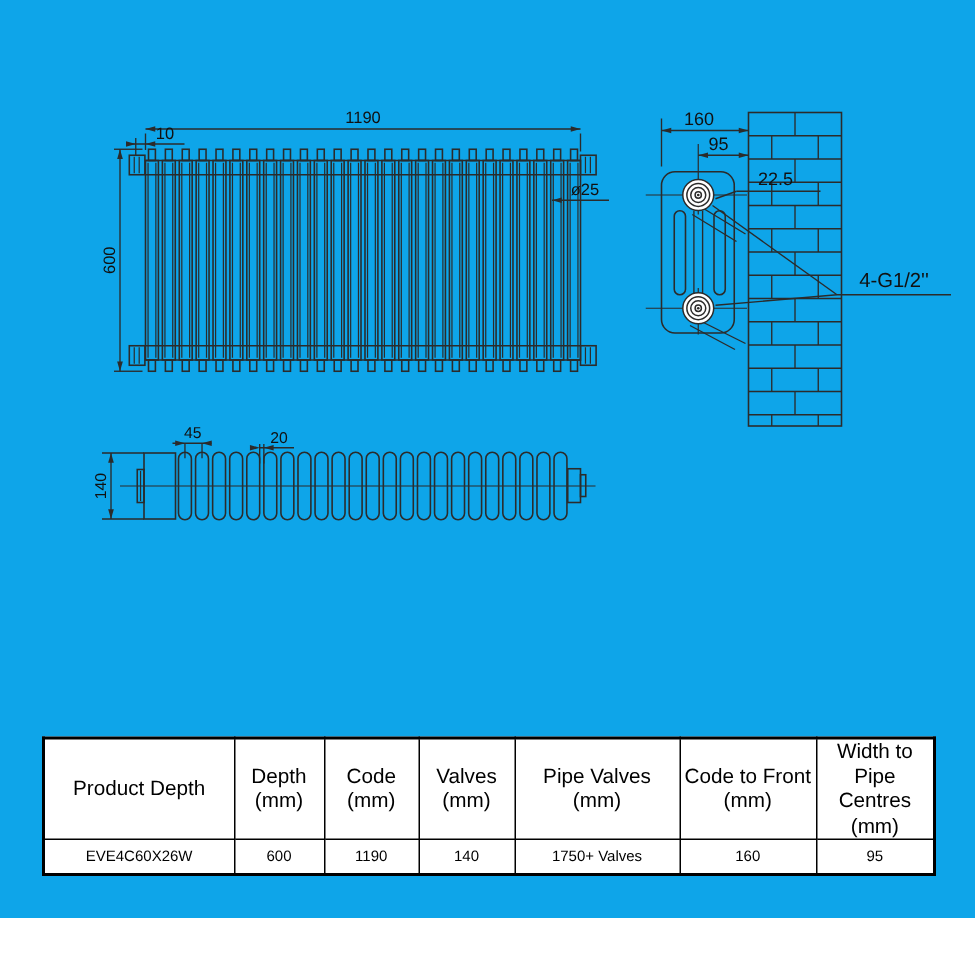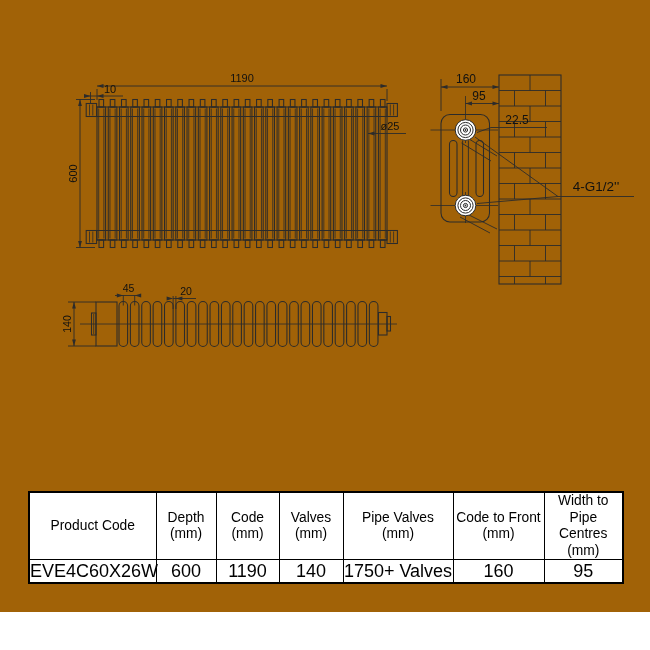--- a/index.html
+++ b/index.html
@@ -1,25 +1,25 @@
 <!DOCTYPE html>
 <html><head>
 <meta charset="utf-8">
 <style>
   html,body{margin:0;padding:0;background:#ffffff;}
   body{width:650px;height:650px;font-family:"Liberation Sans",sans-serif;}
-  .sheet{position:relative;width:650px;height:612px;background:#a16207;overflow:hidden;}
+  .sheet{position:relative;width:650px;height:612px;background:#0ea5e9;overflow:hidden;}
   #drawing{position:absolute;left:0;top:0;}
   #drawing text{fill:#111;font-family:"Liberation Sans",sans-serif;}
   table.spec{position:absolute;left:28px;top:491px;width:594px;border-collapse:collapse;
     table-layout:fixed;border:2px solid #000;background:#fff;}
   table.spec th, table.spec td{border:1.6px solid #000;text-align:center;vertical-align:middle;
     padding:0;color:#000;font-weight:400;}
   table.spec th{height:56px;font-size:13.8px;line-height:16.5px;}
-  table.spec td{height:22px;font-size:18px;}
+  table.spec td{height:22px;font-size:10px;}
 </style>
 </head>
 <body>
 
 <div class="sheet">
   <svg id="drawing" width="650" height="650" viewBox="0 0 650 650">
       <g>
         <rect x="99" y="99.5" width="4.6" height="7.5" rx="0" fill="none" stroke="#2b2b2b" stroke-width="1.05"></rect>
         <rect x="97" y="107" width="8.6" height="133" rx="0" fill="none" stroke="#2b2b2b" stroke-width="1.05"></rect>
         <line x1="98.7" y1="108.5" x2="98.7" y2="238.5" stroke="#2b2b2b" stroke-width="0.8"></line>
@@ -319,21 +319,21 @@
         <col style="width: 60px;">
         <col style="width: 63px;">
         <col style="width: 64px;">
         <col style="width: 110px;">
         <col style="width: 91px;">
         <col style="width: 79px;">
       </colgroup>
       <thead>
         <tr>
           <th>
-            <div>Product Code</div>
+            <div>Product Depth</div>
           </th>
           <th>
             <div>Depth</div>
             <div>(mm)</div>
           </th>
           <th>
             <div>Code</div>
             <div>(mm)</div>
           </th>
           <th>

